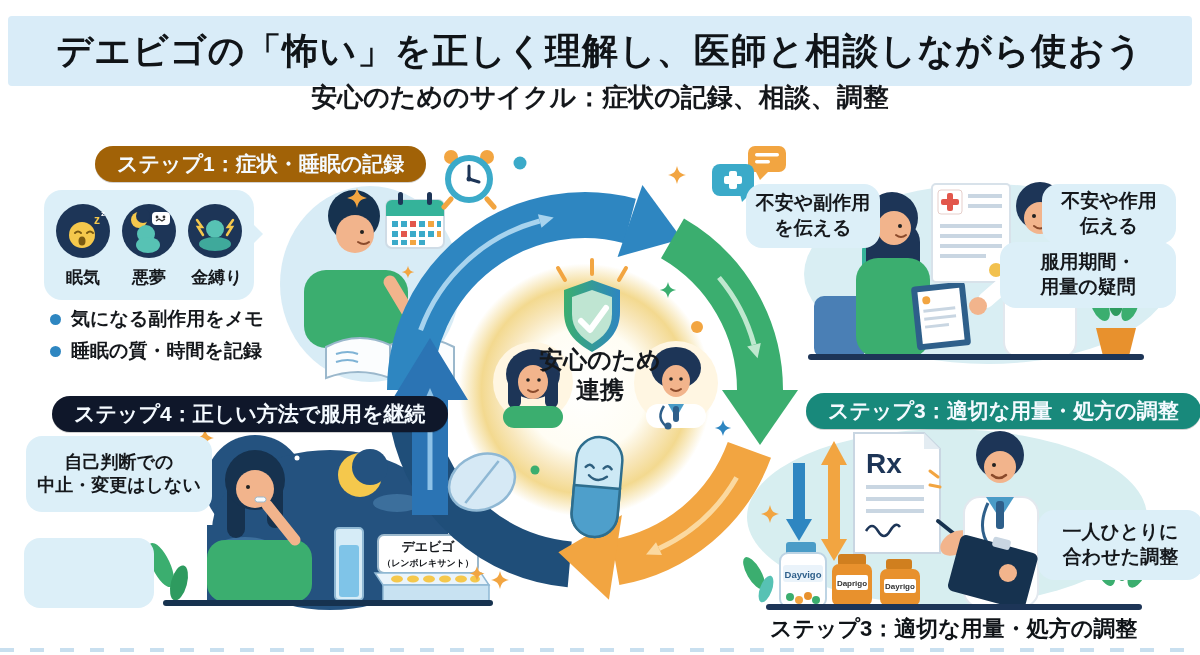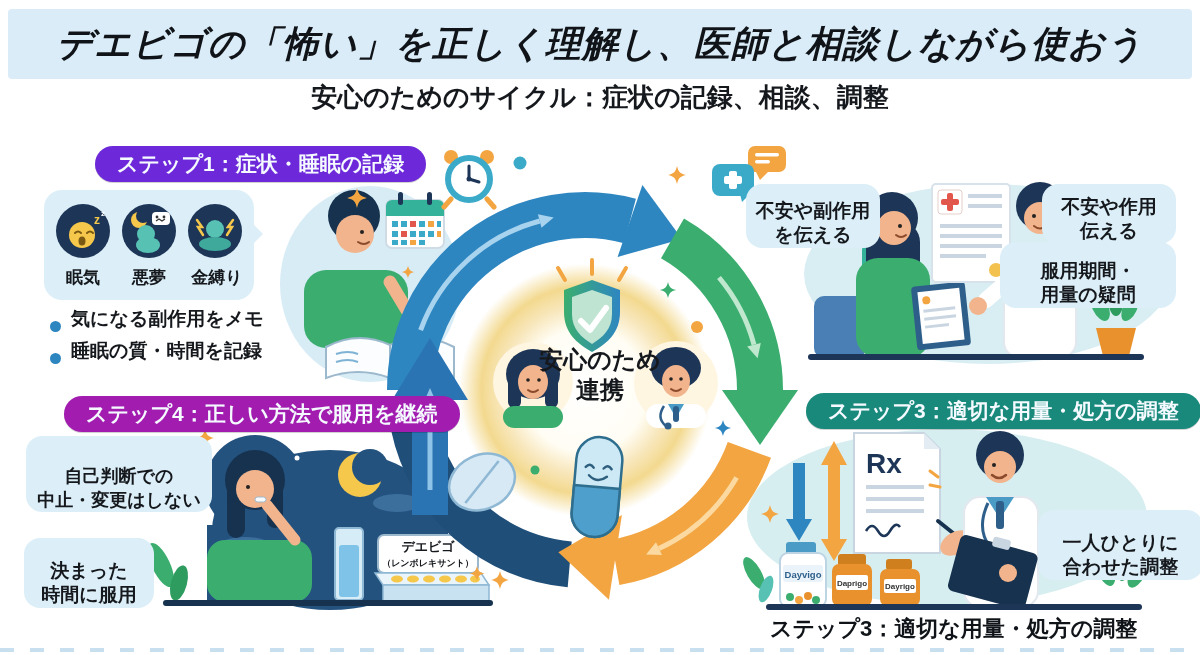--- a/index.html
+++ b/index.html
@@ -2,36 +2,36 @@
 <html><head>
 <meta charset="utf-8">
 <style>
   html,body{margin:0;padding:0;background:#fff;}
   .stage{
     position:relative;width:1200px;height:655px;overflow:hidden;background:#fff;
     font-family:"Liberation Sans","DejaVu Sans",sans-serif;color:#111;
   }
   .abs{position:absolute;}
   
-  .title-band{left:8px;top:9px;width:1184px;height:70px;background:#D9ECF8;border-radius:4px;
-    display:flex;align-items:center;justify-content:center;font-style:italic;}
+  .title-band{left:8px;top:16px;width:1184px;height:70px;background:#D9ECF8;border-radius:4px;
+    display:flex;align-items:center;justify-content:center;}
   .title-band h1{margin:0;font-size:36px;font-weight:800;letter-spacing:1px;color:#101418;}
   .subtitle{left:0;top:80px;width:1200px;text-align:center;font-size:26px;font-weight:800;color:#15181c;}
   
   .pill{height:36px;line-height:36px;padding:0 22px;border-radius:20px;color:#F4FAFF;
     font-size:21px;font-weight:800;text-align:center;white-space:nowrap;box-shadow:0 1px 0 rgba(0,0,0,.18);}
   
   .bubble{background:#DCEFF8;border-radius:16px;color:#15181c;font-weight:800;font-size:19px;
-    line-height:1.3;text-align:center;white-space:pre-line;display:flex;align-items:flex-end;justify-content:center;}
+    line-height:1.3;text-align:center;white-space:pre-line;display:flex;align-items:center;justify-content:center;}
   .bubble .tail{position:absolute;width:0;height:0;border:11px solid transparent;}
   .tail-right{right:-20px;top:50%;margin-top:-11px;border-left-color:#DCEFF8;}
   .tail-left{left:-20px;top:50%;margin-top:-11px;border-right-color:#DCEFF8;}
   .tail-bottom-left{bottom:-18px;left:18%;border-top-color:#DCEFF8;}
   
-  .bullet-row{display:flex;align-items:flex-end;gap:10px;font-size:19px;font-weight:800;color:#15181c;}
+  .bullet-row{display:flex;align-items:center;gap:10px;font-size:19px;font-weight:800;color:#15181c;}
   .bullet-dot{width:11px;height:11px;border-radius:50%;background:#2E86C1;flex:0 0 auto;}
   
   .symptom-bubble{left:44px;top:190px;width:210px;height:110px;background:#DCEFF8;border-radius:18px;}
   .symptom-circle{position:absolute;top:14px;width:54px;height:54px;border-radius:50%;background:#1D3557;}
   .symptom-label{position:absolute;top:76px;font-size:17px;font-weight:800;text-align:center;color:#15181c;}
   .caption3{font-size:22px;font-weight:800;color:#101418;white-space:nowrap;}
   .bottom-dots{left:0;top:648px;width:1200px;height:4px;
     background:repeating-linear-gradient(90deg,#C8DFEF 0 14px,transparent 14px 30px);}
 </style>
 </head>
@@ -404,23 +404,23 @@
       <path transform="translate(337,25)" d="M0,-9 C1.5,-3 3,-1.5 9,0 C3,1.5 1.5,3 0,9 C-1.5,3 -3,1.5 -9,0 C-3,-1.5 -1.5,-3 0,-9 Z"></path>
       <path transform="translate(160,430)" d="M0,-9 C1.5,-3 3,-1.5 9,0 C3,1.5 1.5,3 0,9 C-1.5,3 -3,1.5 -9,0 C-3,-1.5 -1.5,-3 0,-9 Z"></path>
       <path transform="translate(328,140) scale(0.9)" fill="#3BAE6F" d="M0,-9 C1.5,-3 3,-1.5 9,0 C3,1.5 1.5,3 0,9 C-1.5,3 -3,1.5 -9,0 C-3,-1.5 -1.5,-3 0,-9 Z"></path>
       <path transform="translate(383,278) scale(0.9)" fill="#2E86C1" d="M0,-9 C1.5,-3 3,-1.5 9,0 C3,1.5 1.5,3 0,9 C-1.5,3 -3,1.5 -9,0 C-3,-1.5 -1.5,-3 0,-9 Z"></path>
       <circle cx="180" cy="13" r="6.5" fill="#3BAAC9"></circle>
       <circle cx="357" cy="177" r="6" fill="#F2A541"></circle>
       <circle cx="195" cy="320" r="4.5" fill="#3BAE6F"></circle>
     </g>
   </svg>
 
-  <div class="abs pill" style="left: 95px; top: 146px; background: #6d28d9;">ステップ1：症状・睡眠の記録</div>
+  <div class="abs pill" style="left: 95px; top: 146px; background: #a16207;">ステップ1：症状・睡眠の記録</div>
   <div class="abs pill" style="left: 806px; top: 393px; background: rgb(24, 137, 123);">ステップ3：適切な用量・処方の調整</div>
-  <div class="abs pill" style="left: 64px; top: 396px; background: #a21caf;">ステップ4：正しい方法で服用を継続</div>
+  <div class="abs pill" style="left: 52px; top: 396px; background: #0f172a;">ステップ4：正しい方法で服用を継続</div>
 
   <div class="abs symptom-bubble">
     <span class="tail tail-right" style="position:absolute;right:-20px;top:40%;width:0;height:0;border:11px solid transparent;border-left-color:#DCEFF8;"></span>
     <div class="symptom-circle" style="left:12px">
       <svg width="54" height="54" viewBox="0 0 54 54">
         <circle cx="26" cy="31" r="13" fill="#F5C84C"></circle>
         <path d="M19,29 q3,-3 6,0 M31,29 q3,-3 6,0" stroke="#7A5A12" stroke-width="2" fill="none" stroke-linecap="round"></path>
         <ellipse cx="26" cy="37" rx="3.5" ry="4.5" fill="#7A5A12"></ellipse>
         <text x="38" y="20" font-size="12" font-weight="bold" fill="#F5C84C">z</text>
         <text x="45" y="12" font-size="8" font-weight="bold" fill="#FFFFFF">z</text>
@@ -482,18 +482,16 @@
     <span class="tail tail-left"></span>
   </div>
   <div class="abs caption3" style="left:770px;top:614px">ステップ3：適切な用量・処方の調整</div>
 
   <div class="abs bubble" style="left:26px;top:436px;width:186px;height:76px;font-size:18px">
     <span>自己判断での
 中止・変更はしない</span>
     <span class="tail tail-right"></span>
   </div>
   <div class="abs bubble" style="left:24px;top:538px;width:130px;height:70px">
-    <span>決まった
-時間に服用</span>
     <span class="tail tail-right"></span>
   </div>
 
 </div>
 
 </body></html>

